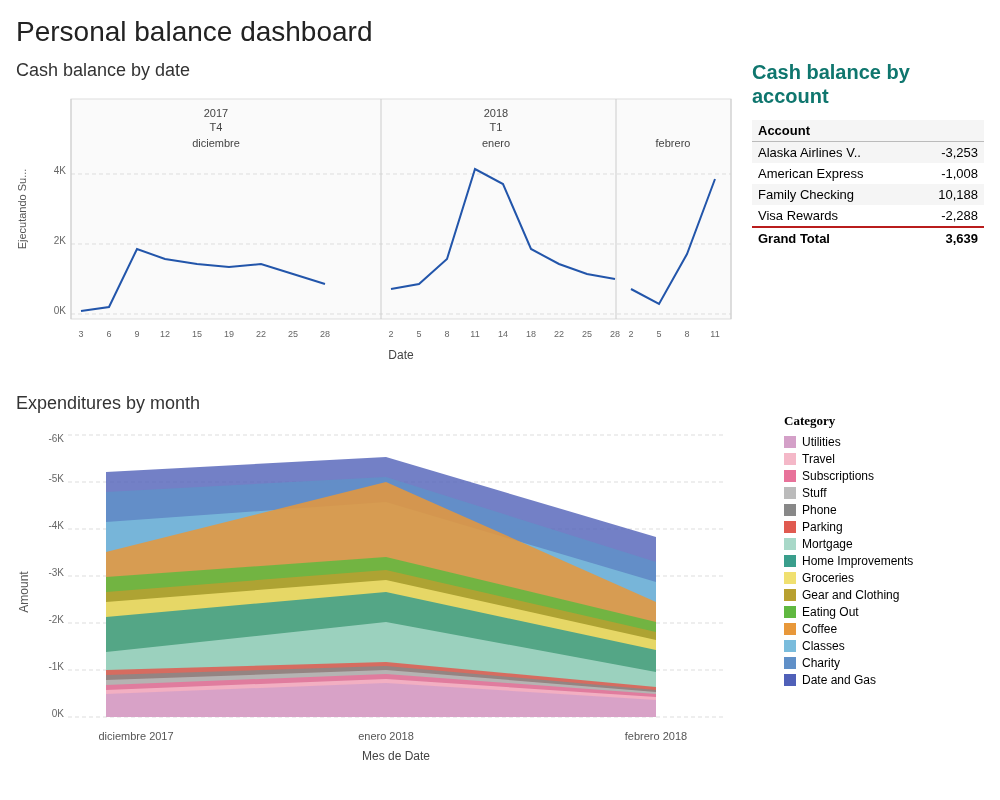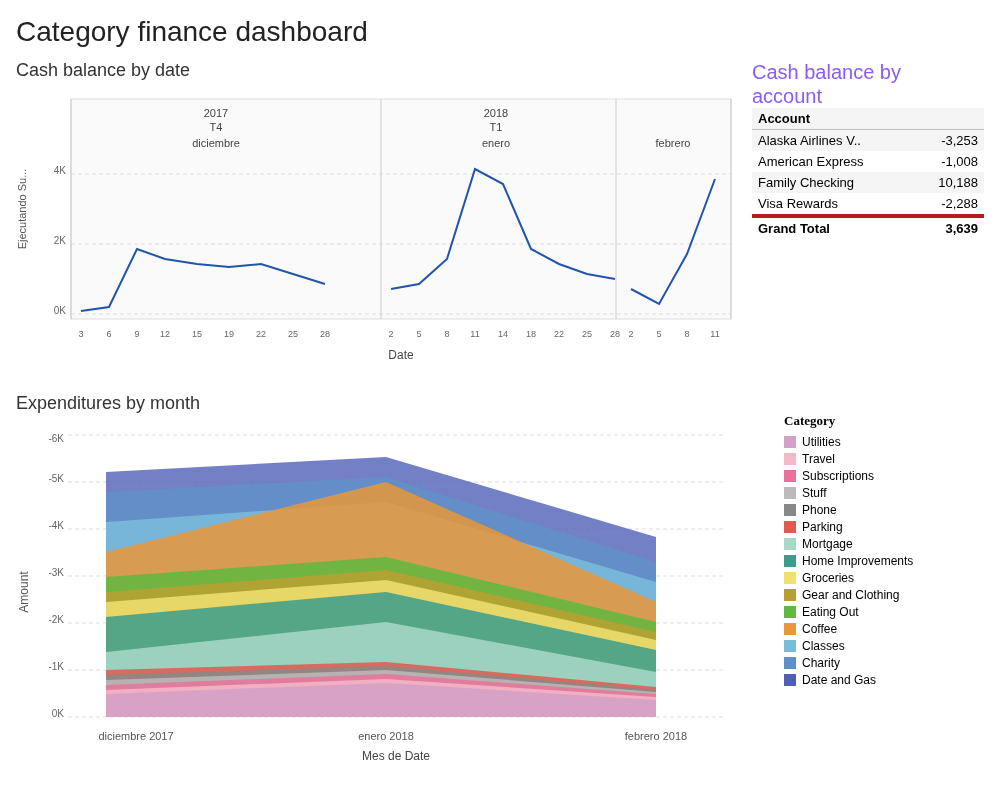--- a/index.html
+++ b/index.html
@@ -2,40 +2,40 @@
 <html><head>
   <meta charset="utf-8">
   <style>
     * { box-sizing: border-box; margin: 0; padding: 0; }
     body { font-family: Arial, sans-serif; background: #fff; width: 1000px; height: 800px; overflow: hidden; padding: 16px; }
     h1 { font-size: 28px; font-weight: 300; color: #222; margin-bottom: 12px; }
     .section-title { font-size: 18px; font-weight: 400; color: #333; margin-bottom: 8px; }
     .top-row { display: flex; gap: 16px; margin-bottom: 20px; }
     .chart-area { flex: 1; }
     .balance-table-area { width: 240px; }
-    .balance-table-title { font-size: 20px; font-weight: 400; color: #8b5cf6; margin-bottom: 0; line-height: 1.2; }
+    .balance-table-title { font-size: 20px; font-weight: 700; color: #0f766e; margin-bottom: 12px; line-height: 1.2; }
     table { border-collapse: collapse; width: 100%; font-size: 13px; }
     table th { text-align: left; font-weight: bold; border-bottom: 1px solid #bbb; padding: 3px 6px; }
     table td { padding: 3px 6px; }
     table td:last-child { text-align: right; }
-    table tr.total td { font-weight: bold; border-top: 4px solid #b91c1c; }
+    table tr.total td { font-weight: bold; border-top: 2px solid #b91c1c; }
     table tr:nth-child(odd) { background: #f5f5f5; }
     table tr.total { background: #fff; }
     .bottom-row { display: flex; gap: 5px; }
     .bar-chart-area { flex: 1; }
     .legend-area { width: 200px; padding-top: 20px; }
     .legend-title { font-size: 13px; font-weight: bold; margin-bottom: 6px; font-family: Liberation Serif, serif; }
     .legend-item { display: flex; align-items: center; font-size: 12px; margin-bottom: 3px; }
     .legend-color { width: 12px; height: 12px; margin-right: 6px; flex-shrink: 0; }
     svg text { font-family: Arial, sans-serif; }
   </style>
 </head>
 <body>
 
-<h1>Category finance dashboard</h1>
+<h1>Personal balance dashboard</h1>
 
 <div class="top-row">
   <div class="chart-area">
     <div class="section-title">Cash balance by date</div>
     
     <svg width="720" height="280">
 
       <rect x="55" y="10" width="660" height="220" fill="#fafafa" stroke="#ddd"></rect>
 
       <text x="10" y="120" font-size="11" fill="#555" transform="rotate(-90,10,120)" text-anchor="middle">Ejecutando Su...</text>

